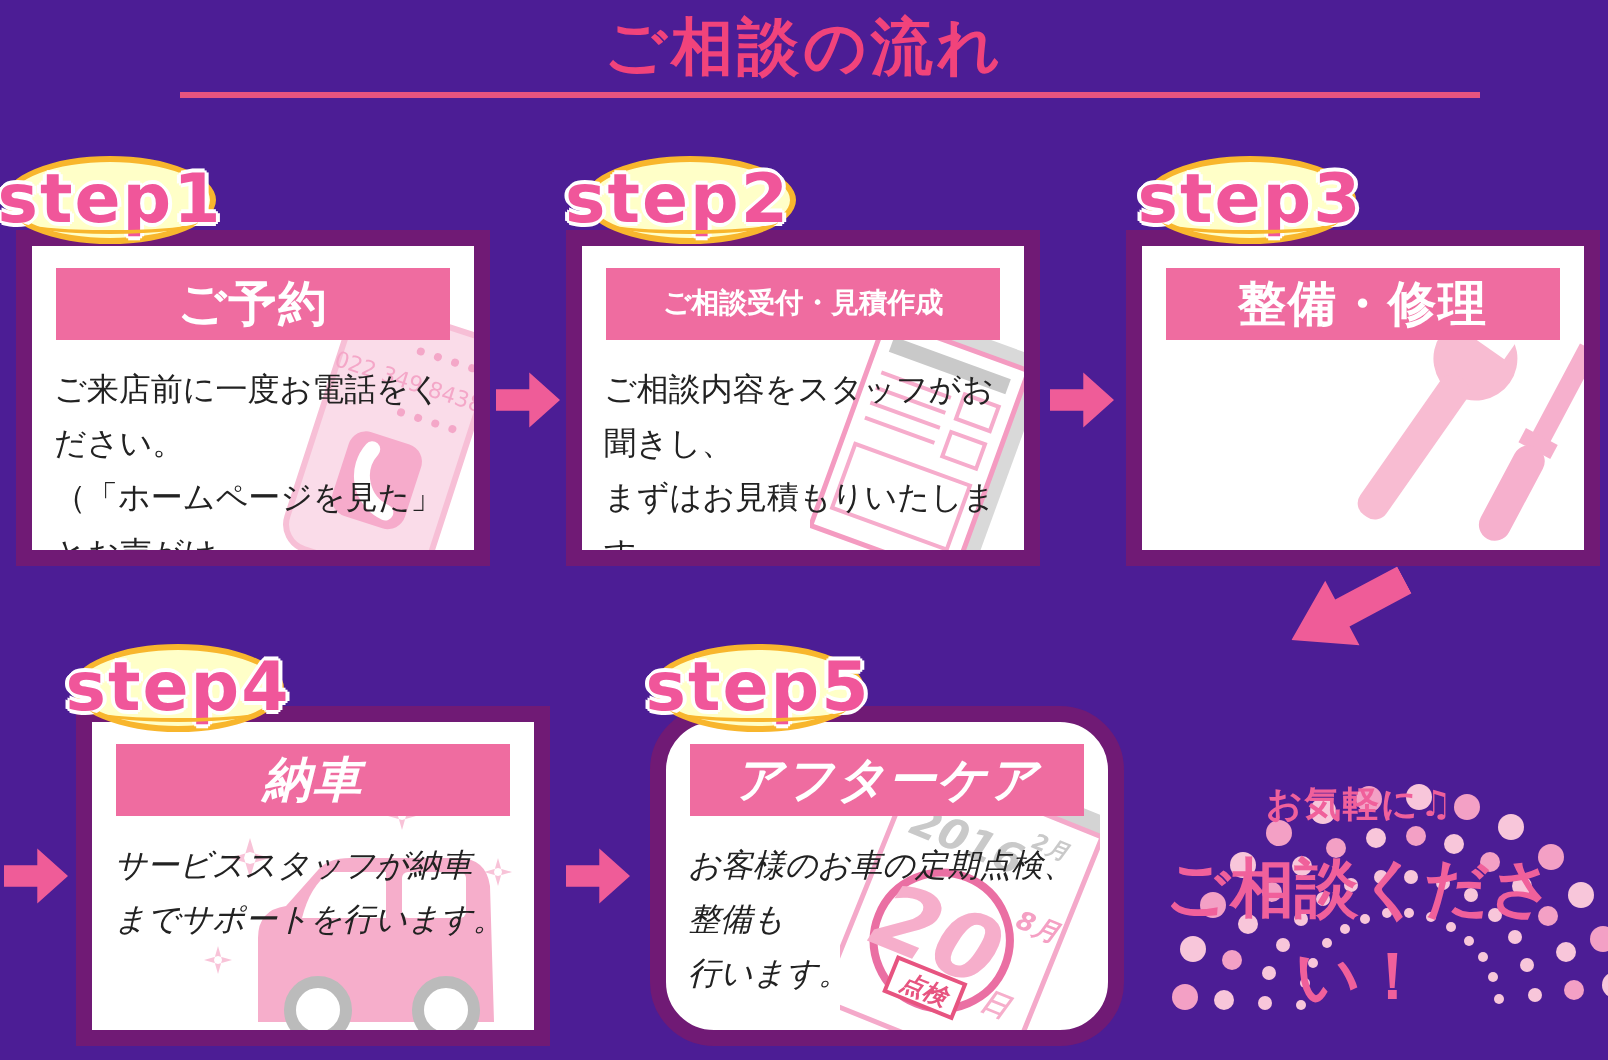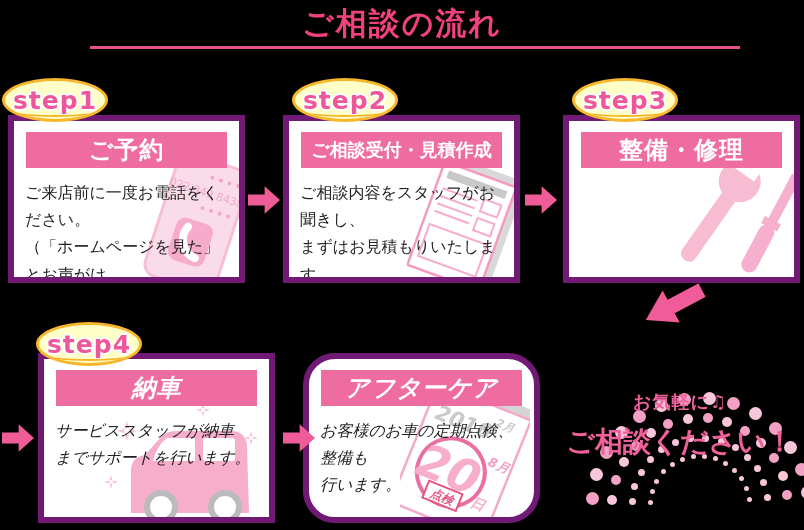--- a/index.html
+++ b/index.html
@@ -1,66 +1,66 @@
 <!DOCTYPE html>
 <html><head>
 <meta charset="utf-8">
 <style>
   * { margin:0; padding:0; box-sizing:border-box; }
   html,body { background:#fff; }
   body { font-family:"DejaVu Sans","Liberation Sans",sans-serif; }
-  .stage { position:relative; width:804px; height:530px; background:#000000; overflow:hidden; }
+  .stage { position:relative; width:804px; height:530px; background:#4c1d95; overflow:hidden; }
 
   .page-title {
     position:absolute; left:0; top:3px; width:100%;
     text-align:center; font-size:31px; font-weight:bold; color:#F1437B;
     letter-spacing:2px;
   }
   .title-underline {
     position:absolute; left:90px; top:46px; width:650px; height:3px; background:#E8537F;
   }
 
   .box {
     position:absolute; width:237px; background:#fff;
-    border:6px solid #701a75; overflow:hidden;
+    border:8px solid #701a75; overflow:hidden;
   }
   .row1 { top:115px; height:168px; }
   .row2 { top:353px; height:170px;font-style:italic; }
   .box1 { left:8px; } .box2 { left:283px; } .box3 { left:563px;text-align:center; }
-  .box4 { left:38px; } .box5 { left:303px;border-radius:32px; }
+  .box4 { left:38px; } .box5 { left:325px;border-radius:32px; }
 
   .hdr {
     position:relative; z-index:2; margin:11px 12px 0 12px; height:36px;
     background:#EF6CA0; color:#fff; font-weight:bold; font-size:24px;
     display:flex; align-items:center; justify-content:center; letter-spacing:1px;
   }
-  .hdr-sm { font-size:18px; letter-spacing:0; }
+  .hdr-sm { font-size:14px; letter-spacing:0; }
 
   .body-text {
     position:relative; z-index:2; margin:11px 11px 0 11px;
     font-size:16px; color:#222; line-height:1.7; white-space:pre-line;
   }
 
   .illo { position:absolute; z-index:1; }
 
   .badge {
     position:absolute; width:106px; height:44px; z-index:4;
     background:#FFFFC8; border:3px solid #F8B62D; border-radius:50%;
     display:flex; align-items:center; justify-content:center;
   }
   .badge::after {
     content:""; position:absolute; left:6px; right:6px; bottom:2px; height:10px;
     border-bottom:2px solid #F8B62D; border-radius:50%;
   }
   .badge span {
-    font-size:25px; font-weight:bold; color:#F0569A; letter-spacing:1px;
+    font-size:34px; font-weight:bold; color:#F0569A; letter-spacing:1px;
     text-shadow:-2px 0 #fff,2px 0 #fff,0 -2px #fff,0 2px #fff,
       -1px -1px #fff,1px 1px #fff,-1px 1px #fff,1px -1px #fff;
   }
-  .badge1 { left:2px; top:78px; } .badge2 { left:292px; top:78px; }
+  .badge1 { left:2px; top:78px; } .badge2 { left:292px; top:78px;justify-content:flex-end; }
   .badge3 { left:572px; top:78px; } .badge4 { left:36px; top:322px; }
   .badge5 { left:326px; top:322px; }
 
   .arrow {
     position:absolute; width:32px; height:30px; background:#EF5C98;
     clip-path:polygon(0 32%, 52% 32%, 52% 4%, 100% 50%, 52% 96%, 52% 68%, 0 68%);
     z-index:3;
   }
   .arrow-1 { left:248px; top:185px; }
   .arrow-2 { left:525px; top:185px; }
@@ -70,21 +70,21 @@
     position:absolute; left:642px; top:286px; width:64px; height:38px;
     background:#EF5C98; transform:rotate(152deg);
     clip-path:polygon(0 30%, 55% 30%, 55% 2%, 100% 50%, 55% 98%, 55% 70%, 0 70%);
     z-index:3;
   }
 
   .cta {
     position:absolute; left:556px; top:390px; width:248px; text-align:center; z-index:6;
   }
   .cta .l1 { font-size:18px; font-weight:bold; color:#F0609B; letter-spacing:1px; }
-  .cta .l2 { font-size:28px; font-weight:bold; color:#F0609B; margin-top:9px; letter-spacing:0; }
+  .cta .l2 { font-size:32px; font-weight:bold; color:#F0609B; margin-top:9px; letter-spacing:0; }
 
   .dots-burst { position:absolute; left:556px; top:342px; width:248px; height:188px; z-index:5; pointer-events:none; }
   .dot { position:absolute; border-radius:50%; }
 </style>
 </head>
 <body>
 
 <div class="stage">
 
   <div class="page-title">ご相談の流れ</div>
@@ -182,20 +182,23 @@
       </g>
       <path d="M32 112 L32 70 Q32 56 46 54 L62 36 Q67 30 78 30 L132 30 Q146 30 148 44 L150 112 Z" fill="#F6AECB"></path>
       <path d="M68 37 L96 37 L96 60 L54 60 Q58 44 68 37 Z" fill="#fff"></path>
       <rect x="104" y="37" width="32" height="23" rx="3" fill="#fff"></rect>
       <circle cx="62" cy="106" r="14" fill="#fff" stroke="#BBBBBB" stroke-width="6"></circle>
       <circle cx="126" cy="106" r="14" fill="#fff" stroke="#BBBBBB" stroke-width="6"></circle>
     </svg>
   </div>
   <div class="arrow arrow-5"></div>
 
+  <div class="badge badge5">
+    <span>step5</span>
+  </div>
   <div class="box row2 box5">
     <div class="hdr">アフターケア</div>
     <div class="body-text">お客様のお車の定期点検、整備も
 行います。</div>
     <svg class="illo" style="right:4px;bottom:-22px;" width="130" height="150" viewBox="0 0 130 150">
       <g transform="rotate(22 65 75)">
         <rect x="6" y="0" width="108" height="16" fill="#D4D4D4"></rect>
         <rect x="10" y="10" width="100" height="128" fill="#fff" stroke="#F4A9CA" stroke-width="2.5"></rect>
         <text x="88" y="28" font-size="11" fill="#C9C9C9" font-weight="bold" text-anchor="middle">2月</text>
         <text x="48" y="44" font-size="21" fill="#C9C9C9" font-weight="bold" text-anchor="middle">2016</text>

